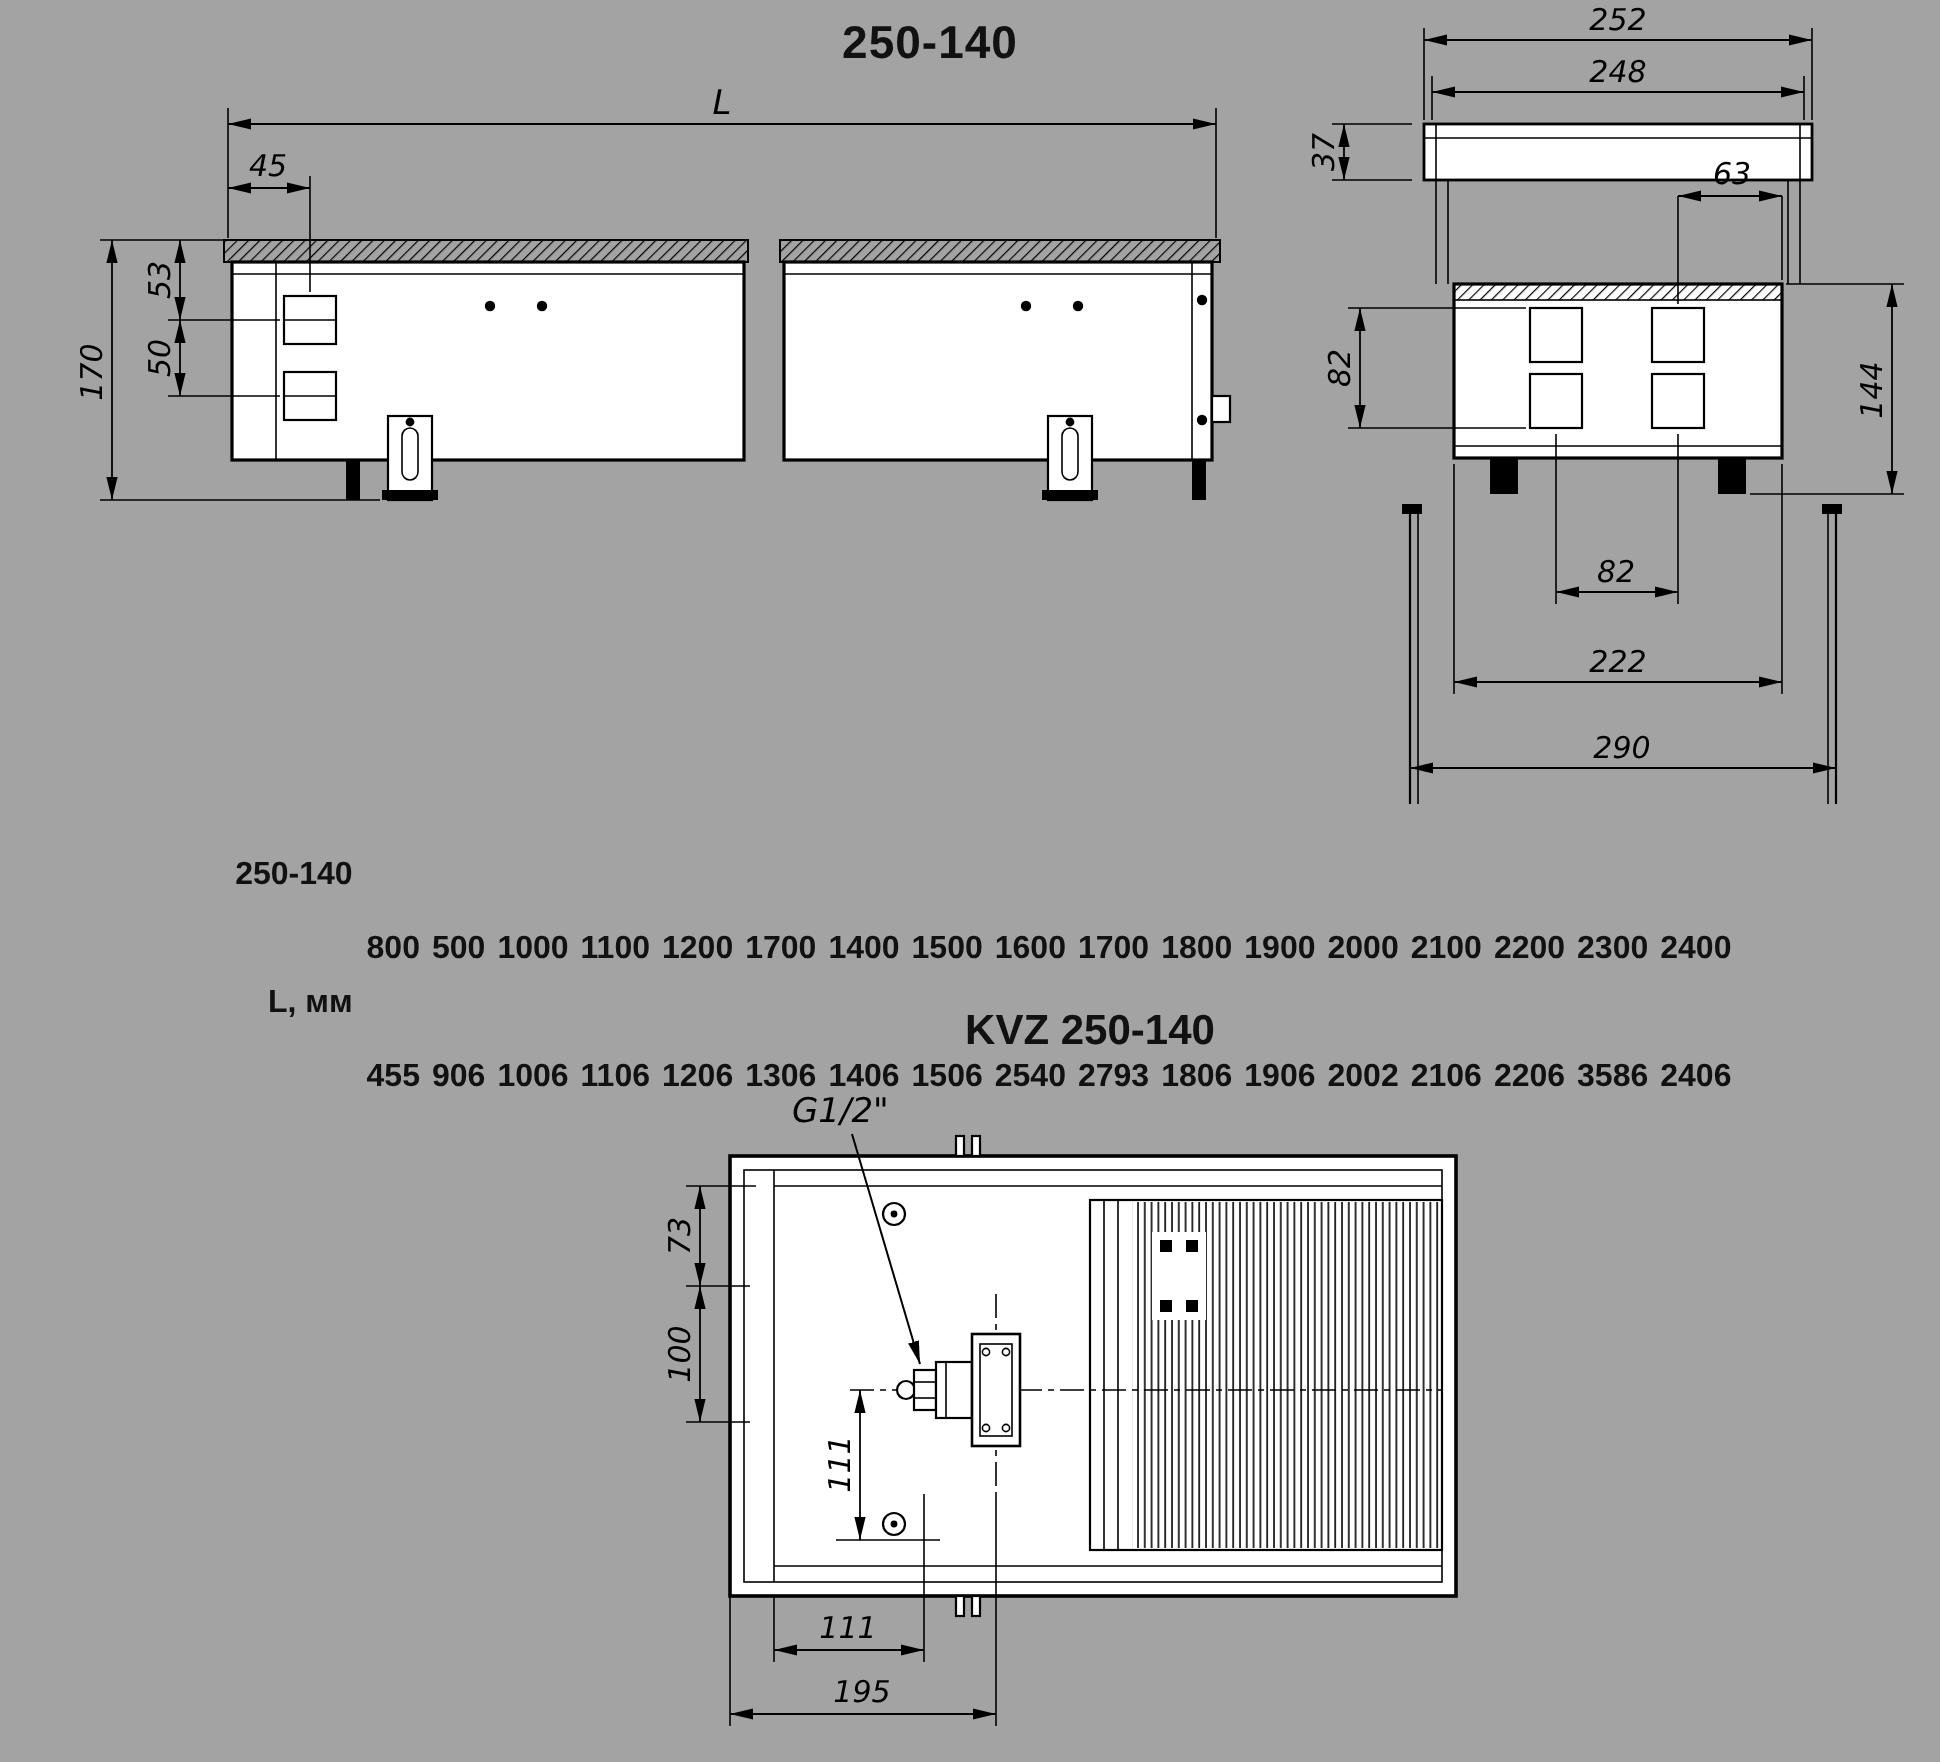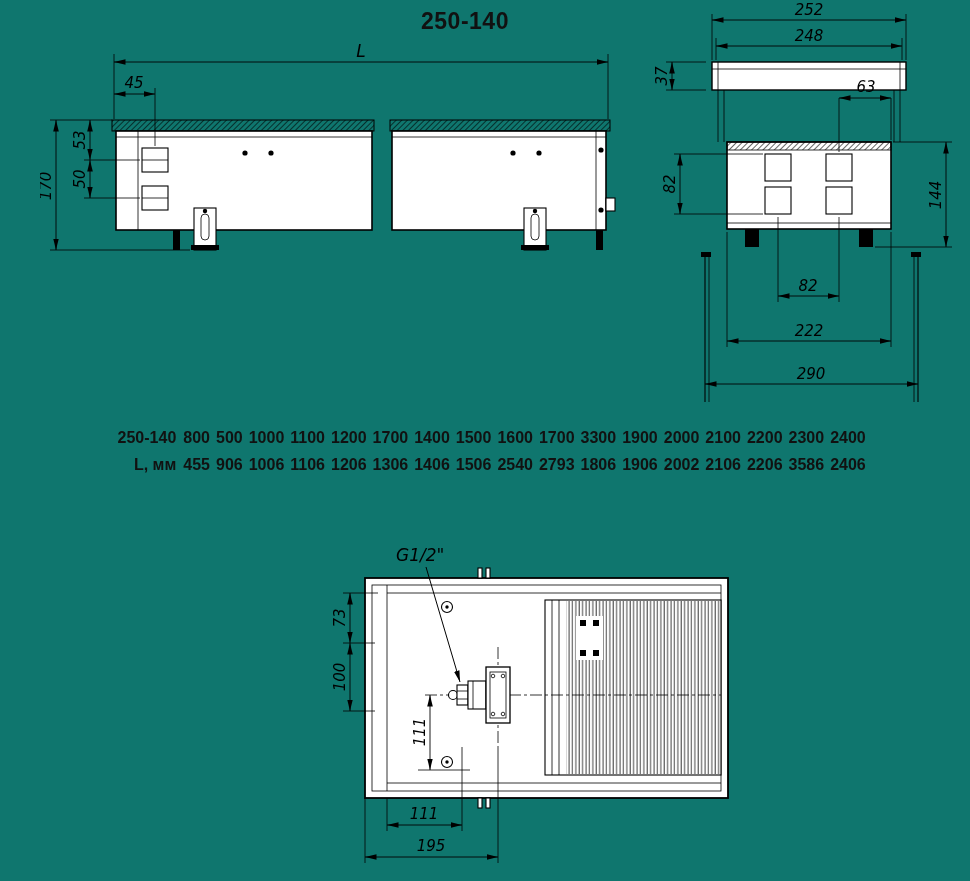--- a/index.html
+++ b/index.html
@@ -1,18 +1,18 @@
 <!DOCTYPE html>
 <html><head>
 <meta charset="utf-8">
 <style>
   * { margin:0; padding:0; box-sizing:border-box; }
   html,body { background:#fff; }
   body { font-family:"Liberation Sans",sans-serif; color:#111; }
-  .canvas { position:relative; width:970px; height:881px; background:#0f766e; overflow:hidden; }
+  .canvas { position:relative; width:970px; height:881px; background:#a3a3a3; overflow:hidden; }
   .title { position:absolute; font-weight:bold; text-align:center; font-family:"Liberation Sans",sans-serif; }
   .title-top { top:8px; left:0; width:930px; font-size:23px; letter-spacing:.5px; }
   .title-plan { top:504px; left:330px; width:430px; font-size:21px; }
   svg { position:absolute; }
   #sv1 { left:40px; top:40px; }
   #sv2 { left:650px; top:2px; }
   #sv3 { left:330px; top:535px; }
   svg text { font-family:"DejaVu Sans",sans-serif; font-style:italic; font-size:15px; fill:#000; }
   svg text.big { font-size:17px; }
   .ol  { stroke:#000; stroke-width:1.6; fill:#fff; }
@@ -22,21 +22,21 @@
   .dl  { stroke:#000; stroke-width:0.9; fill:none; }
   .cl  { stroke:#000; stroke-width:0.8; fill:none; stroke-dasharray:12 3 3 3; }
   .blk { fill:#000; stroke:none; }
   #sv1 .dl { marker-start:url(#ar1); marker-end:url(#ar1); }
   #sv2 .dl { marker-start:url(#ar2); marker-end:url(#ar2); }
   #sv3 .dl { marker-start:url(#ar3); marker-end:url(#ar3); }
   #sv3 .ldr { stroke:#000; stroke-width:1; fill:none; marker-end:url(#ar3); }
   .size-table { position:absolute; top:424px; left:0; width:970px; }
   .trow { display:flex; justify-content:center; gap:7px; font-weight:bold; font-size:16px; line-height:27px; }
   .tlabel { width:72px; text-align:right; white-space:nowrap; }
-  .tvals { display:flex; gap:6px; }
+  .tvals { display:flex; gap:6px;margin-top:37px; }
 </style>
 </head>
 <body>
 
 <div class="canvas">
 
   <div class="title title-top">250-140</div>
 
   <svg id="sv1" width="580" height="235" viewBox="0 0 580 235">
     <defs>
@@ -208,21 +208,21 @@
           <span class="tv">800</span>
           <span class="tv">500</span>
           <span class="tv">1000</span>
           <span class="tv">1100</span>
           <span class="tv">1200</span>
           <span class="tv">1700</span>
           <span class="tv">1400</span>
           <span class="tv">1500</span>
           <span class="tv">1600</span>
           <span class="tv">1700</span>
-          <span class="tv">3300</span>
+          <span class="tv">1800</span>
           <span class="tv">1900</span>
           <span class="tv">2000</span>
           <span class="tv">2100</span>
           <span class="tv">2200</span>
           <span class="tv">2300</span>
           <span class="tv">2400</span>
         </span>
     </div>
     <div class="trow">
       <span class="tlabel">L, мм</span>
@@ -241,20 +241,21 @@
           <span class="tv">1906</span>
           <span class="tv">2002</span>
           <span class="tv">2106</span>
           <span class="tv">2206</span>
           <span class="tv">3586</span>
           <span class="tv">2406</span>
         </span>
     </div>
   </div>
 
+  <div class="title title-plan">KVZ 250-140</div>
 
   <svg id="sv3" width="430" height="346" viewBox="0 0 430 346">
     <defs>
       <marker id="ar3" viewBox="0 0 12 8" markerWidth="12" markerHeight="8" refX="11.5" refY="4" orient="auto-start-reverse" markerUnits="userSpaceOnUse">
         <path d="M0,1.2 L11.5,4 L0,6.8 Z" fill="#000"></path>
       </marker>
       <pattern id="fins3" width="3.4" height="6" patternUnits="userSpaceOnUse">
         <line x1="1" y1="0" x2="1" y2="6" stroke="#000" stroke-width="0.8"></line>
       </pattern>
     </defs>

